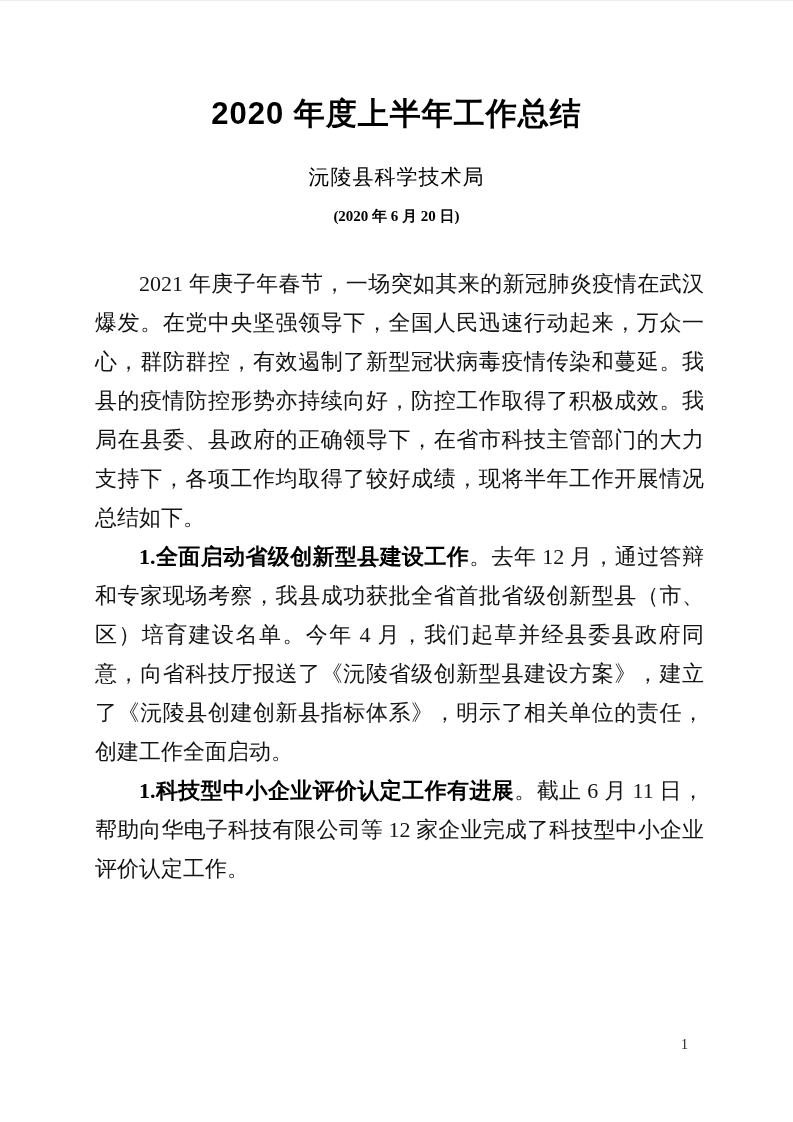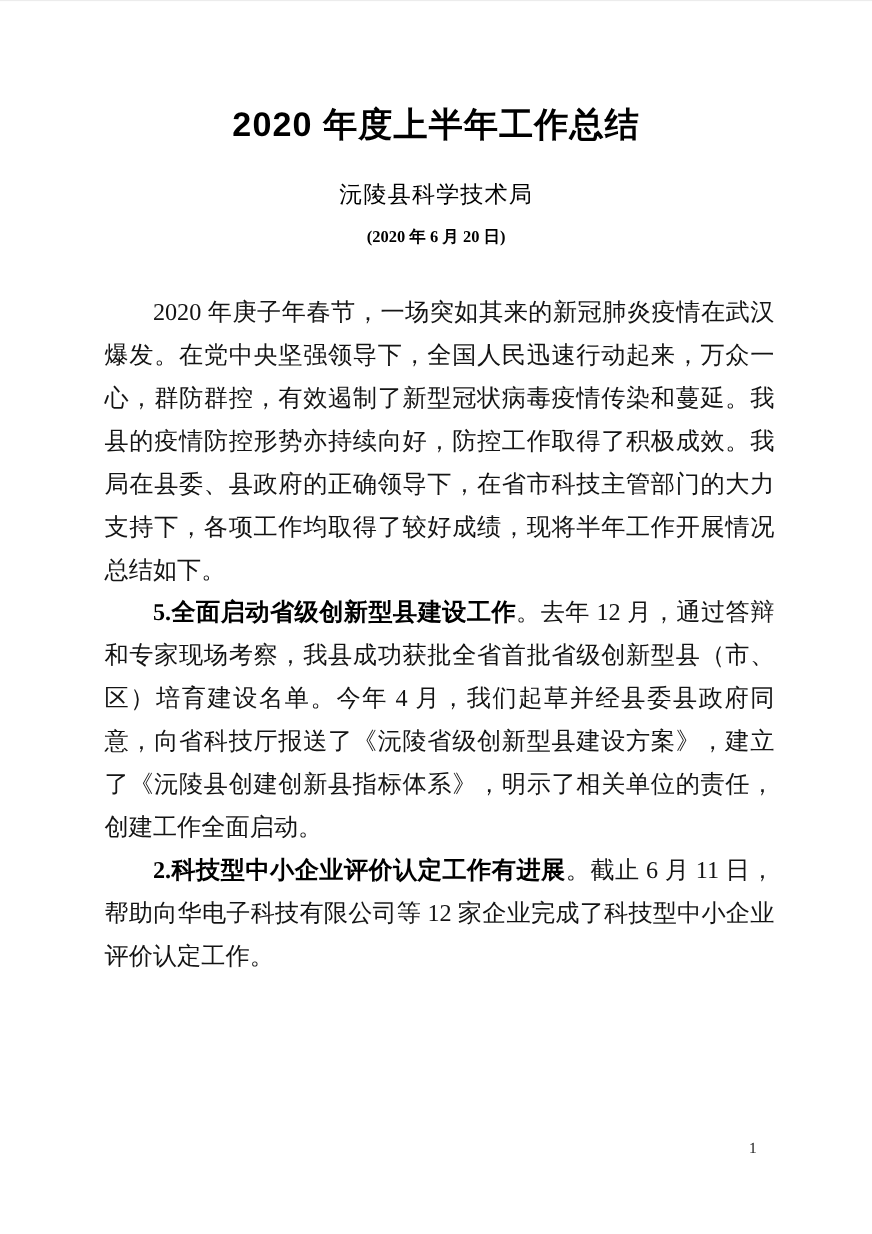--- a/index.html
+++ b/index.html
@@ -84,26 +84,26 @@
 <div class="page">
 
   <div class="doc-title">2020 年度上半年工作总结</div>
 
   <div class="doc-subtitle">沅陵县科学技术局</div>
 
   <div class="doc-dateline">(2020 年 6 月 20 日)</div>
 
   <div class="content">
 
-    <p>2020 年庚子年春节，一场突如其来的新冠肺炎疫情在武汉爆发。在党中央坚强领导下，全国人民迅速行动起来，万众一心，群防群控，有效遏制了新型冠状病毒疫情传染和蔓延。我县的疫情防控形势亦持续向好，防控工作取得了积极成效。我局在县委、县政府的正确领导下，在省市科技主管部门的大力支持下，各项工作均取得了较好成绩，现将半年工作开展情况总结如下。</p>
+    <p>2021 年庚子年春节，一场突如其来的新冠肺炎疫情在武汉爆发。在党中央坚强领导下，全国人民迅速行动起来，万众一心，群防群控，有效遏制了新型冠状病毒疫情传染和蔓延。我县的疫情防控形势亦持续向好，防控工作取得了积极成效。我局在县委、县政府的正确领导下，在省市科技主管部门的大力支持下，各项工作均取得了较好成绩，现将半年工作开展情况总结如下。</p>
 
 
 
-    <p><span class="item-lead">5.全面启动省级创新型县建设工作</span><span>。去年 12 月，通过答辩和专家现场考察，我县成功获批全省首批省级创新型县（市、区）培育建设名单。今年 4 月，我们起草并经县委县政府同意，向省科技厅报送了《沅陵省级创新型县建设方案》，建立了《沅陵县创建创新县指标体系》，明示了相关单位的责任，创建工作全面启动。</span></p>
+    <p><span class="item-lead">1.全面启动省级创新型县建设工作</span><span>。去年 12 月，通过答辩和专家现场考察，我县成功获批全省首批省级创新型县（市、区）培育建设名单。今年 4 月，我们起草并经县委县政府同意，向省科技厅报送了《沅陵省级创新型县建设方案》，建立了《沅陵县创建创新县指标体系》，明示了相关单位的责任，创建工作全面启动。</span></p>
 
-    <p><span class="item-lead">2.科技型中小企业评价认定工作有进展</span><span>。截止 6 月 11 日，帮助向华电子科技有限公司等 12 家企业完成了科技型中小企业评价认定工作。</span></p>
+    <p><span class="item-lead">1.科技型中小企业评价认定工作有进展</span><span>。截止 6 月 11 日，帮助向华电子科技有限公司等 12 家企业完成了科技型中小企业评价认定工作。</span></p>
 
 
   </div>
 
   <div class="page-number">1</div>
 
 </div>
 
 </body></html>

